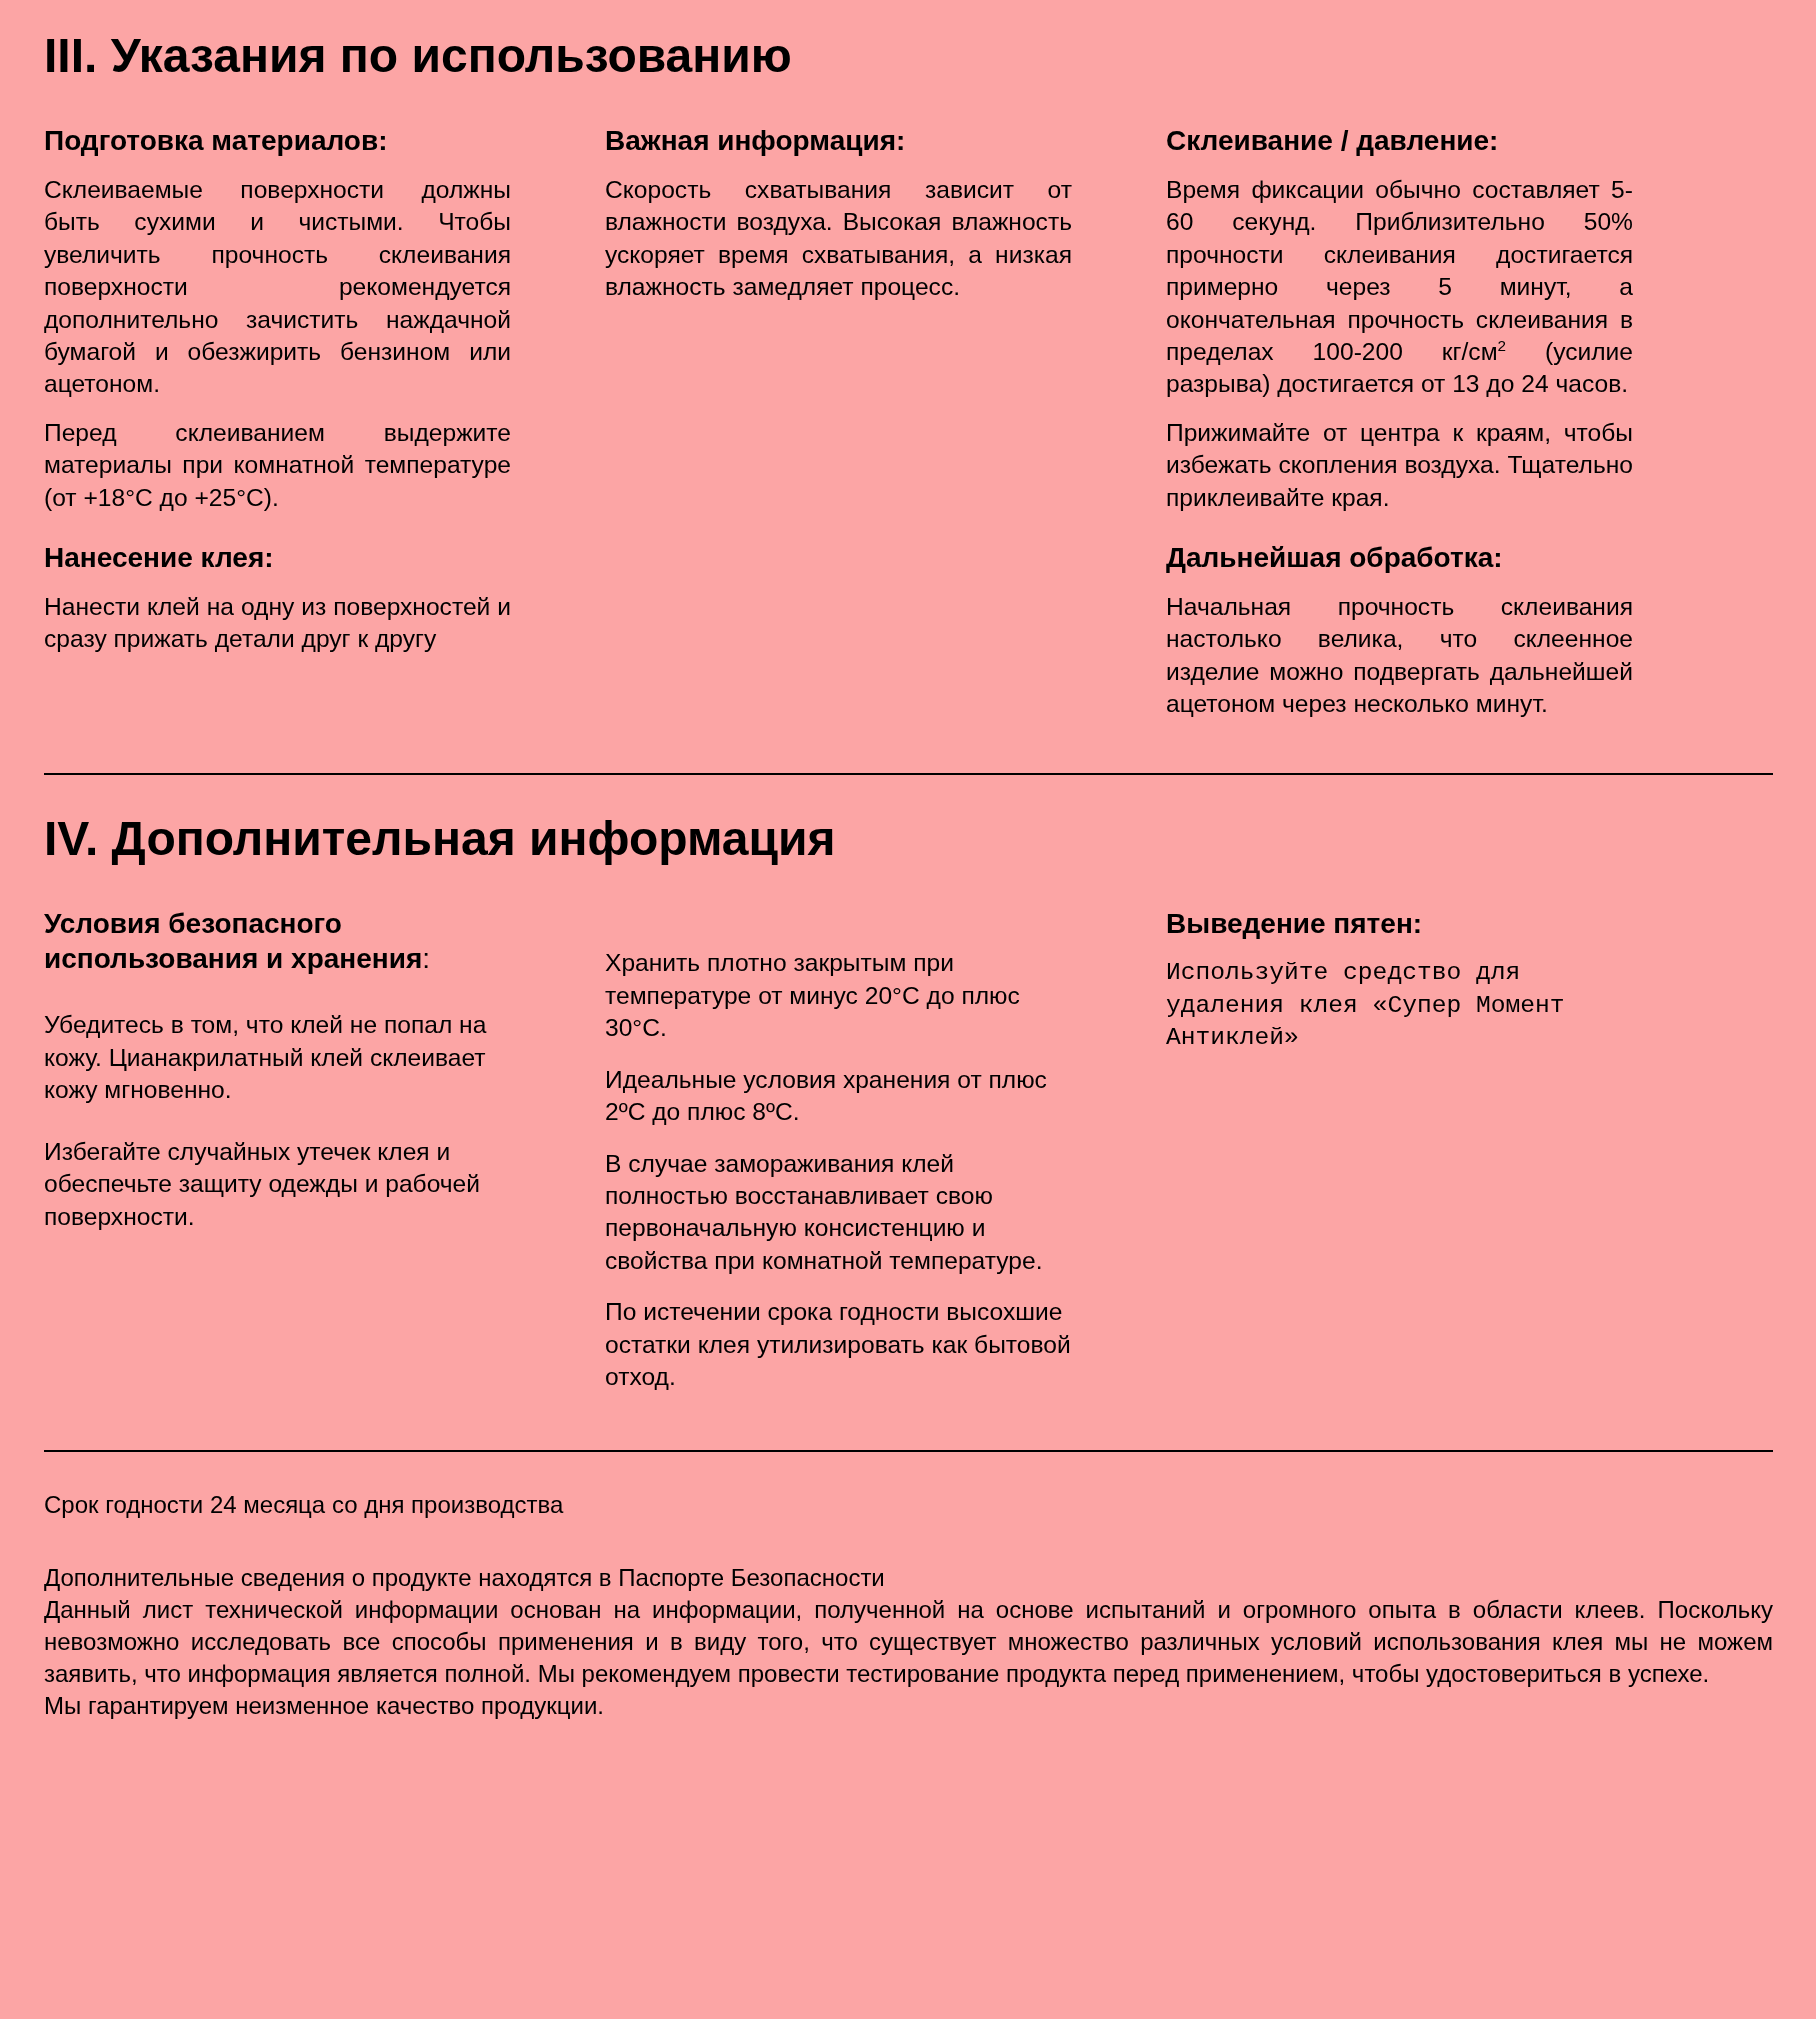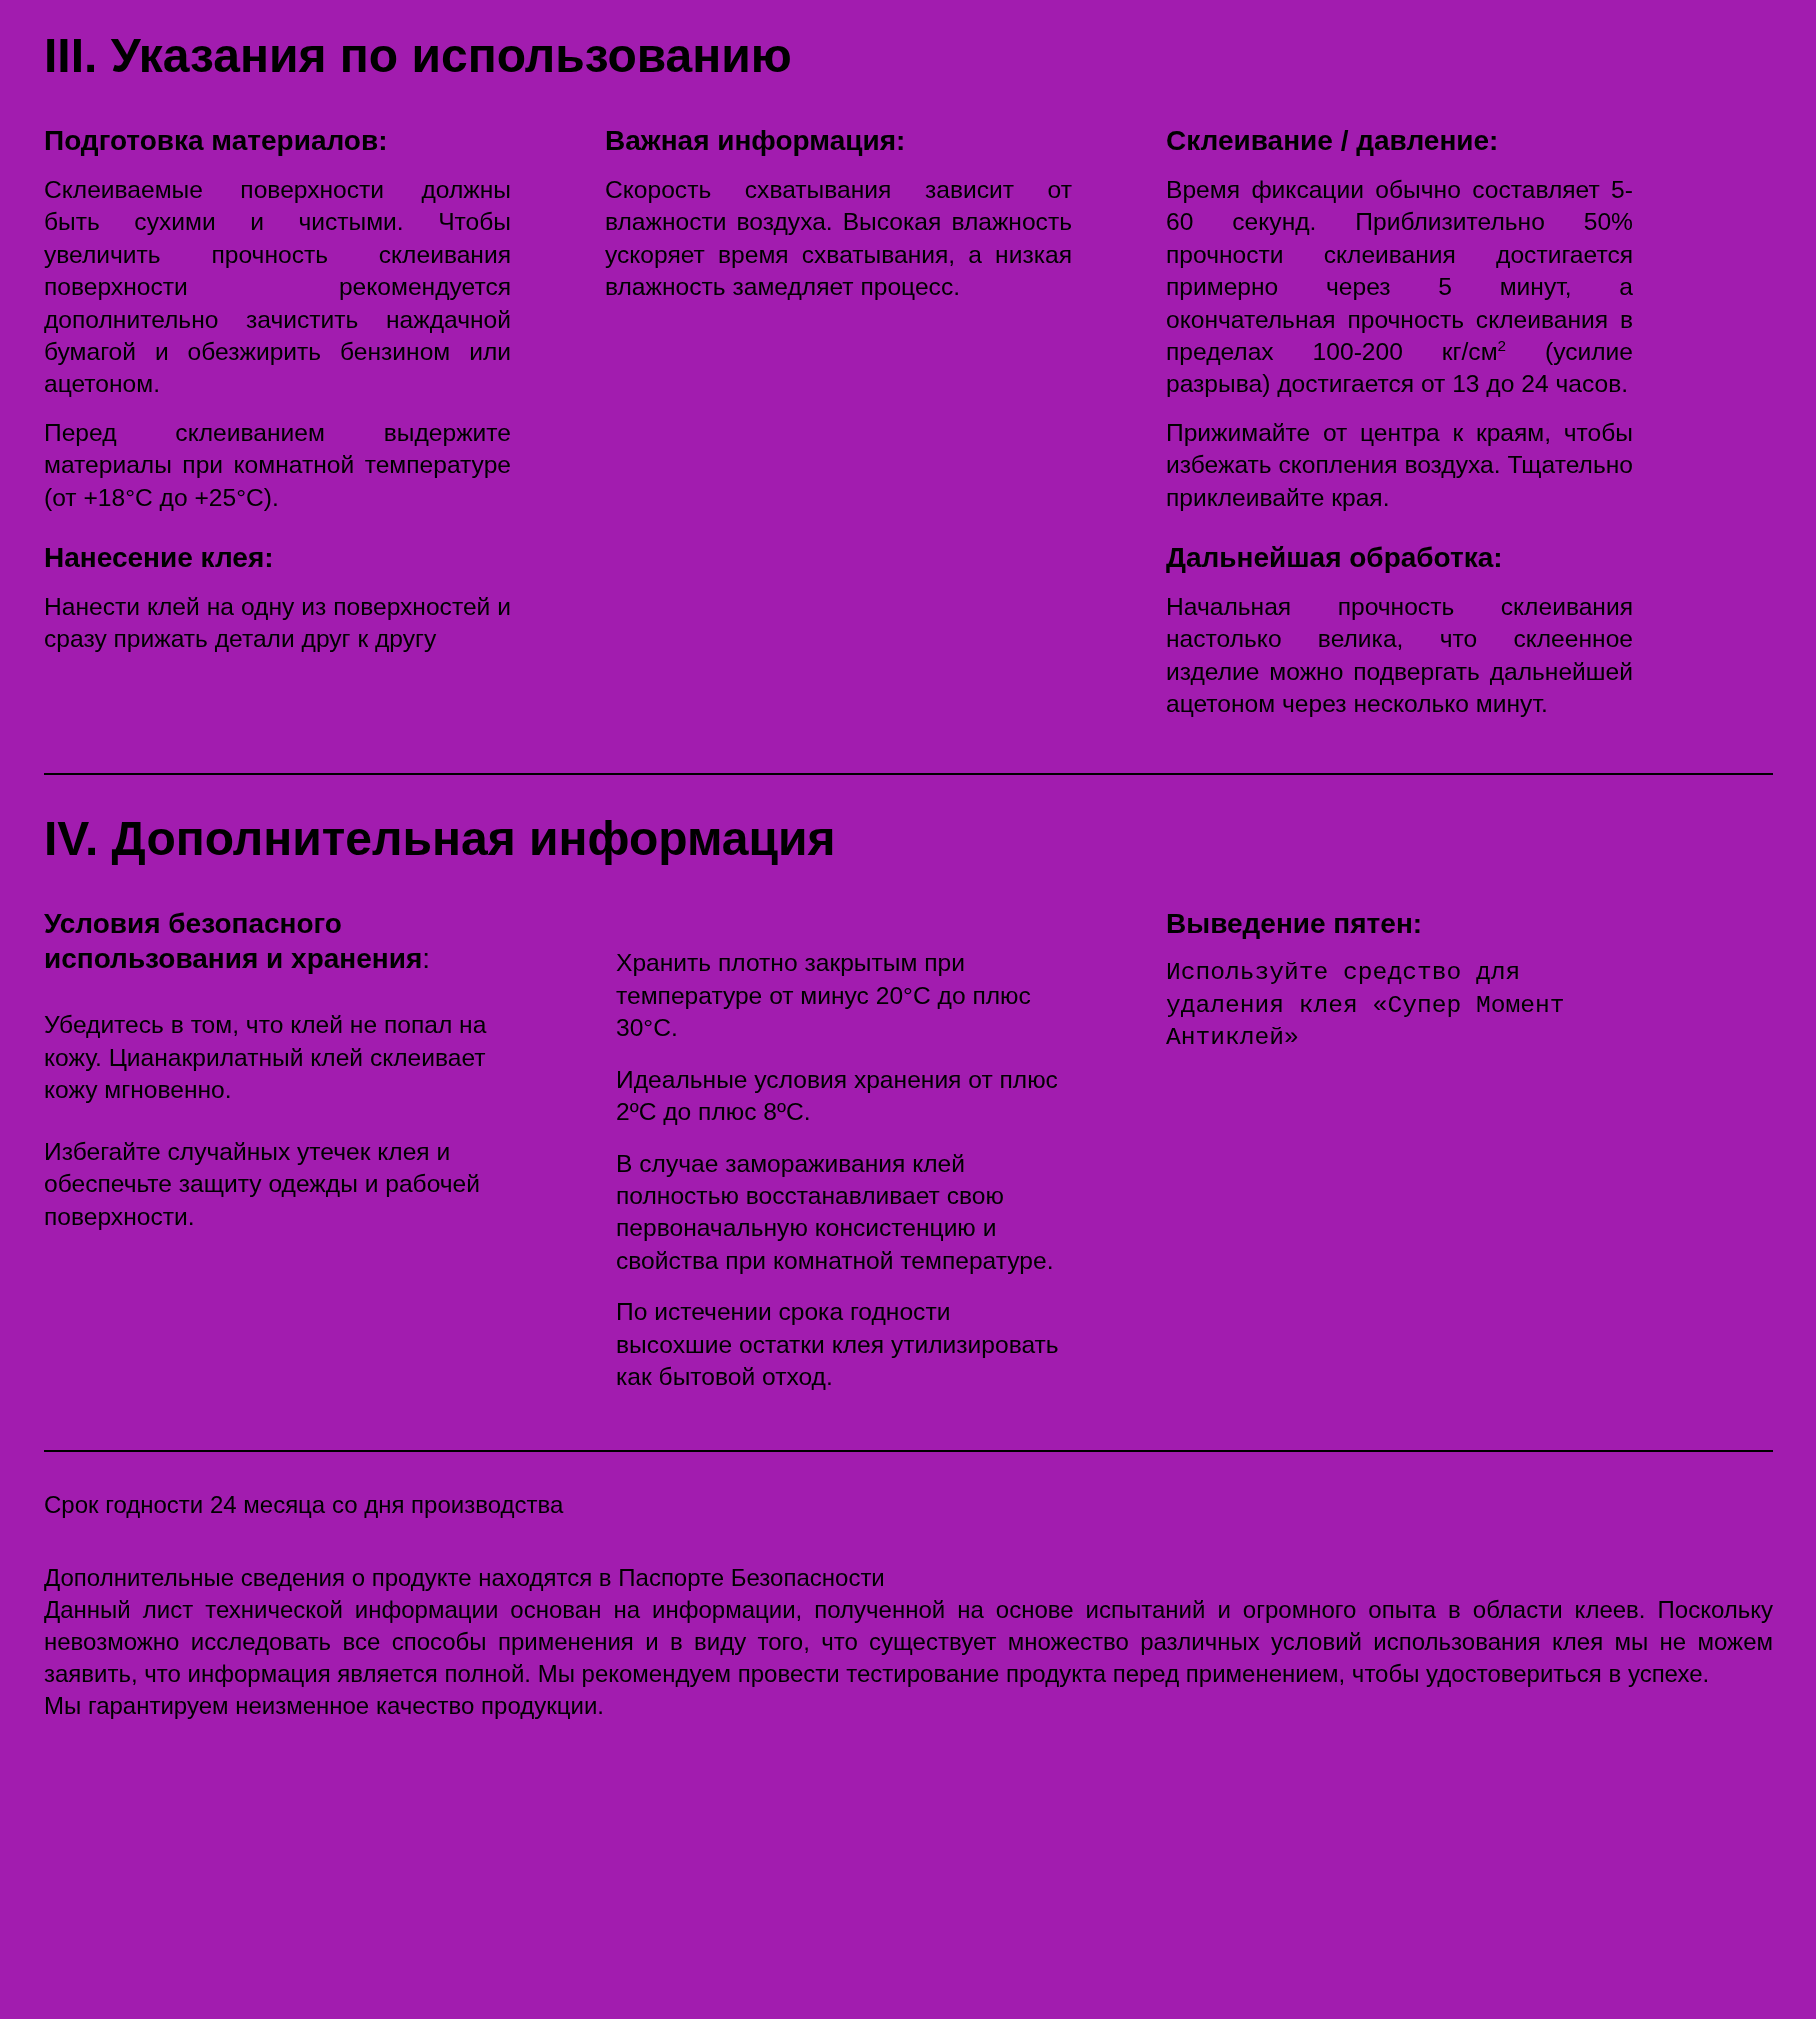--- a/index.html
+++ b/index.html
@@ -7,21 +7,21 @@
   body {
     font-family: "Liberation Sans", sans-serif;
     color: #000000;
     -webkit-font-smoothing: antialiased;
   }
   .page {
     width: 1817px;
     height: 2019px;
     padding: 29px 44px 0 44px;
     overflow: hidden;
-    background: #a21caf;
+    background: #fca5a5;
   }
   .section-title {
     font-size: 48px;
     font-weight: 700;
     line-height: 1.12;
     margin: 0 0 40px 0;
     letter-spacing: 0;
   }
   .columns {
     display: grid;
@@ -46,21 +46,21 @@
     border: none;
     border-top: 2.4px solid #000000;
     margin: 37px 0 37px 0;
     width: 100%;
   }
   sup { font-size: 0.62em; line-height: 0; }
   .regular-colon { font-weight: 400; }
   
   .s4-col1 p { margin-bottom: 29px; }
   .s4-col1 .col-heading { margin-bottom: 33px; }
-  .s4-col2 { padding-top: 41px; margin-left: 11px; }
+  .s4-col2 { padding-top: 41px; }
   .s4-col2 p { margin-bottom: 19px; }
   .s4-col3 p { margin-bottom: 0; font-family: Liberation Mono, monospace; }
   
   .footer {
     margin-top: 8px;
     font-size: 24.6px;
     line-height: 1.34;
   }
   .footer p { margin: 0; font-size: 24px; }
   .footer .shelf-life { margin-bottom: 41px; }

